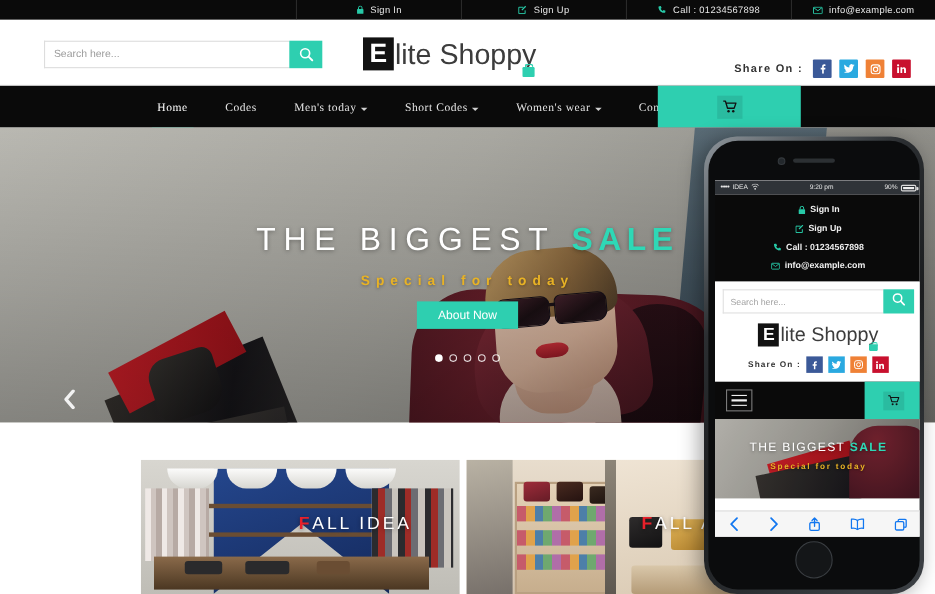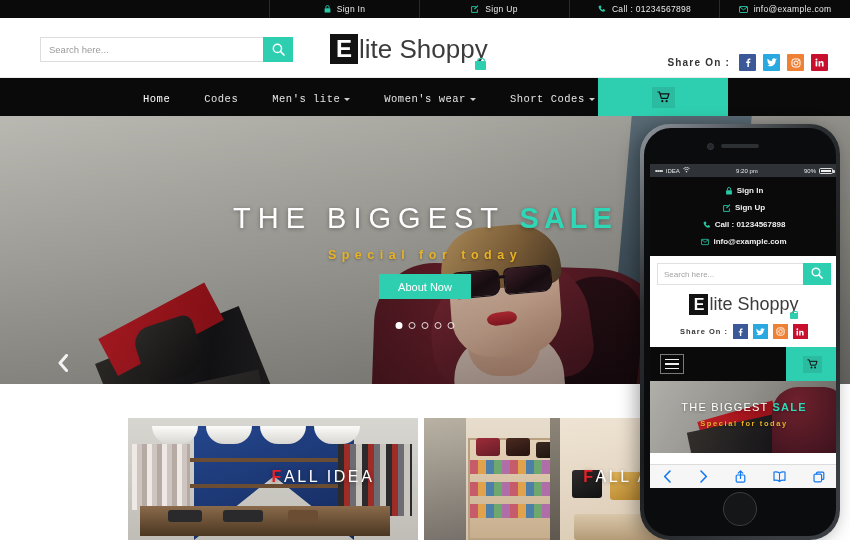--- a/index.html
+++ b/index.html
@@ -100,21 +100,21 @@
   
   .nav {
     position: absolute; top: 78px; left: 0; width: 850px; height: 38px;
     background: #0a0a0a; display: flex; align-items: stretch;
   }
   .nav-items { display: flex; align-items: stretch; margin-left: 126px; }
   .nav-item {
     display: flex; align-items: center; gap: 4px;
     padding: 0 17px; height: 41px; cursor: pointer; position: relative;
     color: #e4e4e4; font-size: 10.5px; letter-spacing: .5px;
-    font-family: Liberation Mono, monospace;
+    font-family: Liberation Serif, serif;
   }
   .nav-item.active { color: #fff; }
   .nav-item.active::after {
     content: ""; position: absolute; left: 12px; right: 12px; bottom: 0;
     height: 3px; background: #2ecfb0;
   }
   .caret {
     width: 0; height: 0; border-left: 3px solid transparent;
     border-right: 3px solid transparent; border-top: 3.5px solid #cfcfcf;
     margin-top: 2px;
@@ -582,29 +582,29 @@
 
   <div class="nav">
     <div class="nav-items">
       <div class="nav-item active">
         <span>Home</span>
       </div>
       <div class="nav-item">
         <span>Codes</span>
       </div>
       <div class="nav-item">
-        <span>Men's lite</span>
+        <span>Men's today</span>
+        <span class="caret"></span>
+      </div>
+      <div class="nav-item">
+        <span>Short Codes</span>
         <span class="caret"></span>
       </div>
       <div class="nav-item">
         <span>Women's wear</span>
-        <span class="caret"></span>
-      </div>
-      <div class="nav-item">
-        <span>Short Codes</span>
         <span class="caret"></span>
       </div>
       <div class="nav-item">
         <span>Contact</span>
       </div>
     </div>
   </div>
 
   <div class="cart-block">
     <span class="cart-chip">

